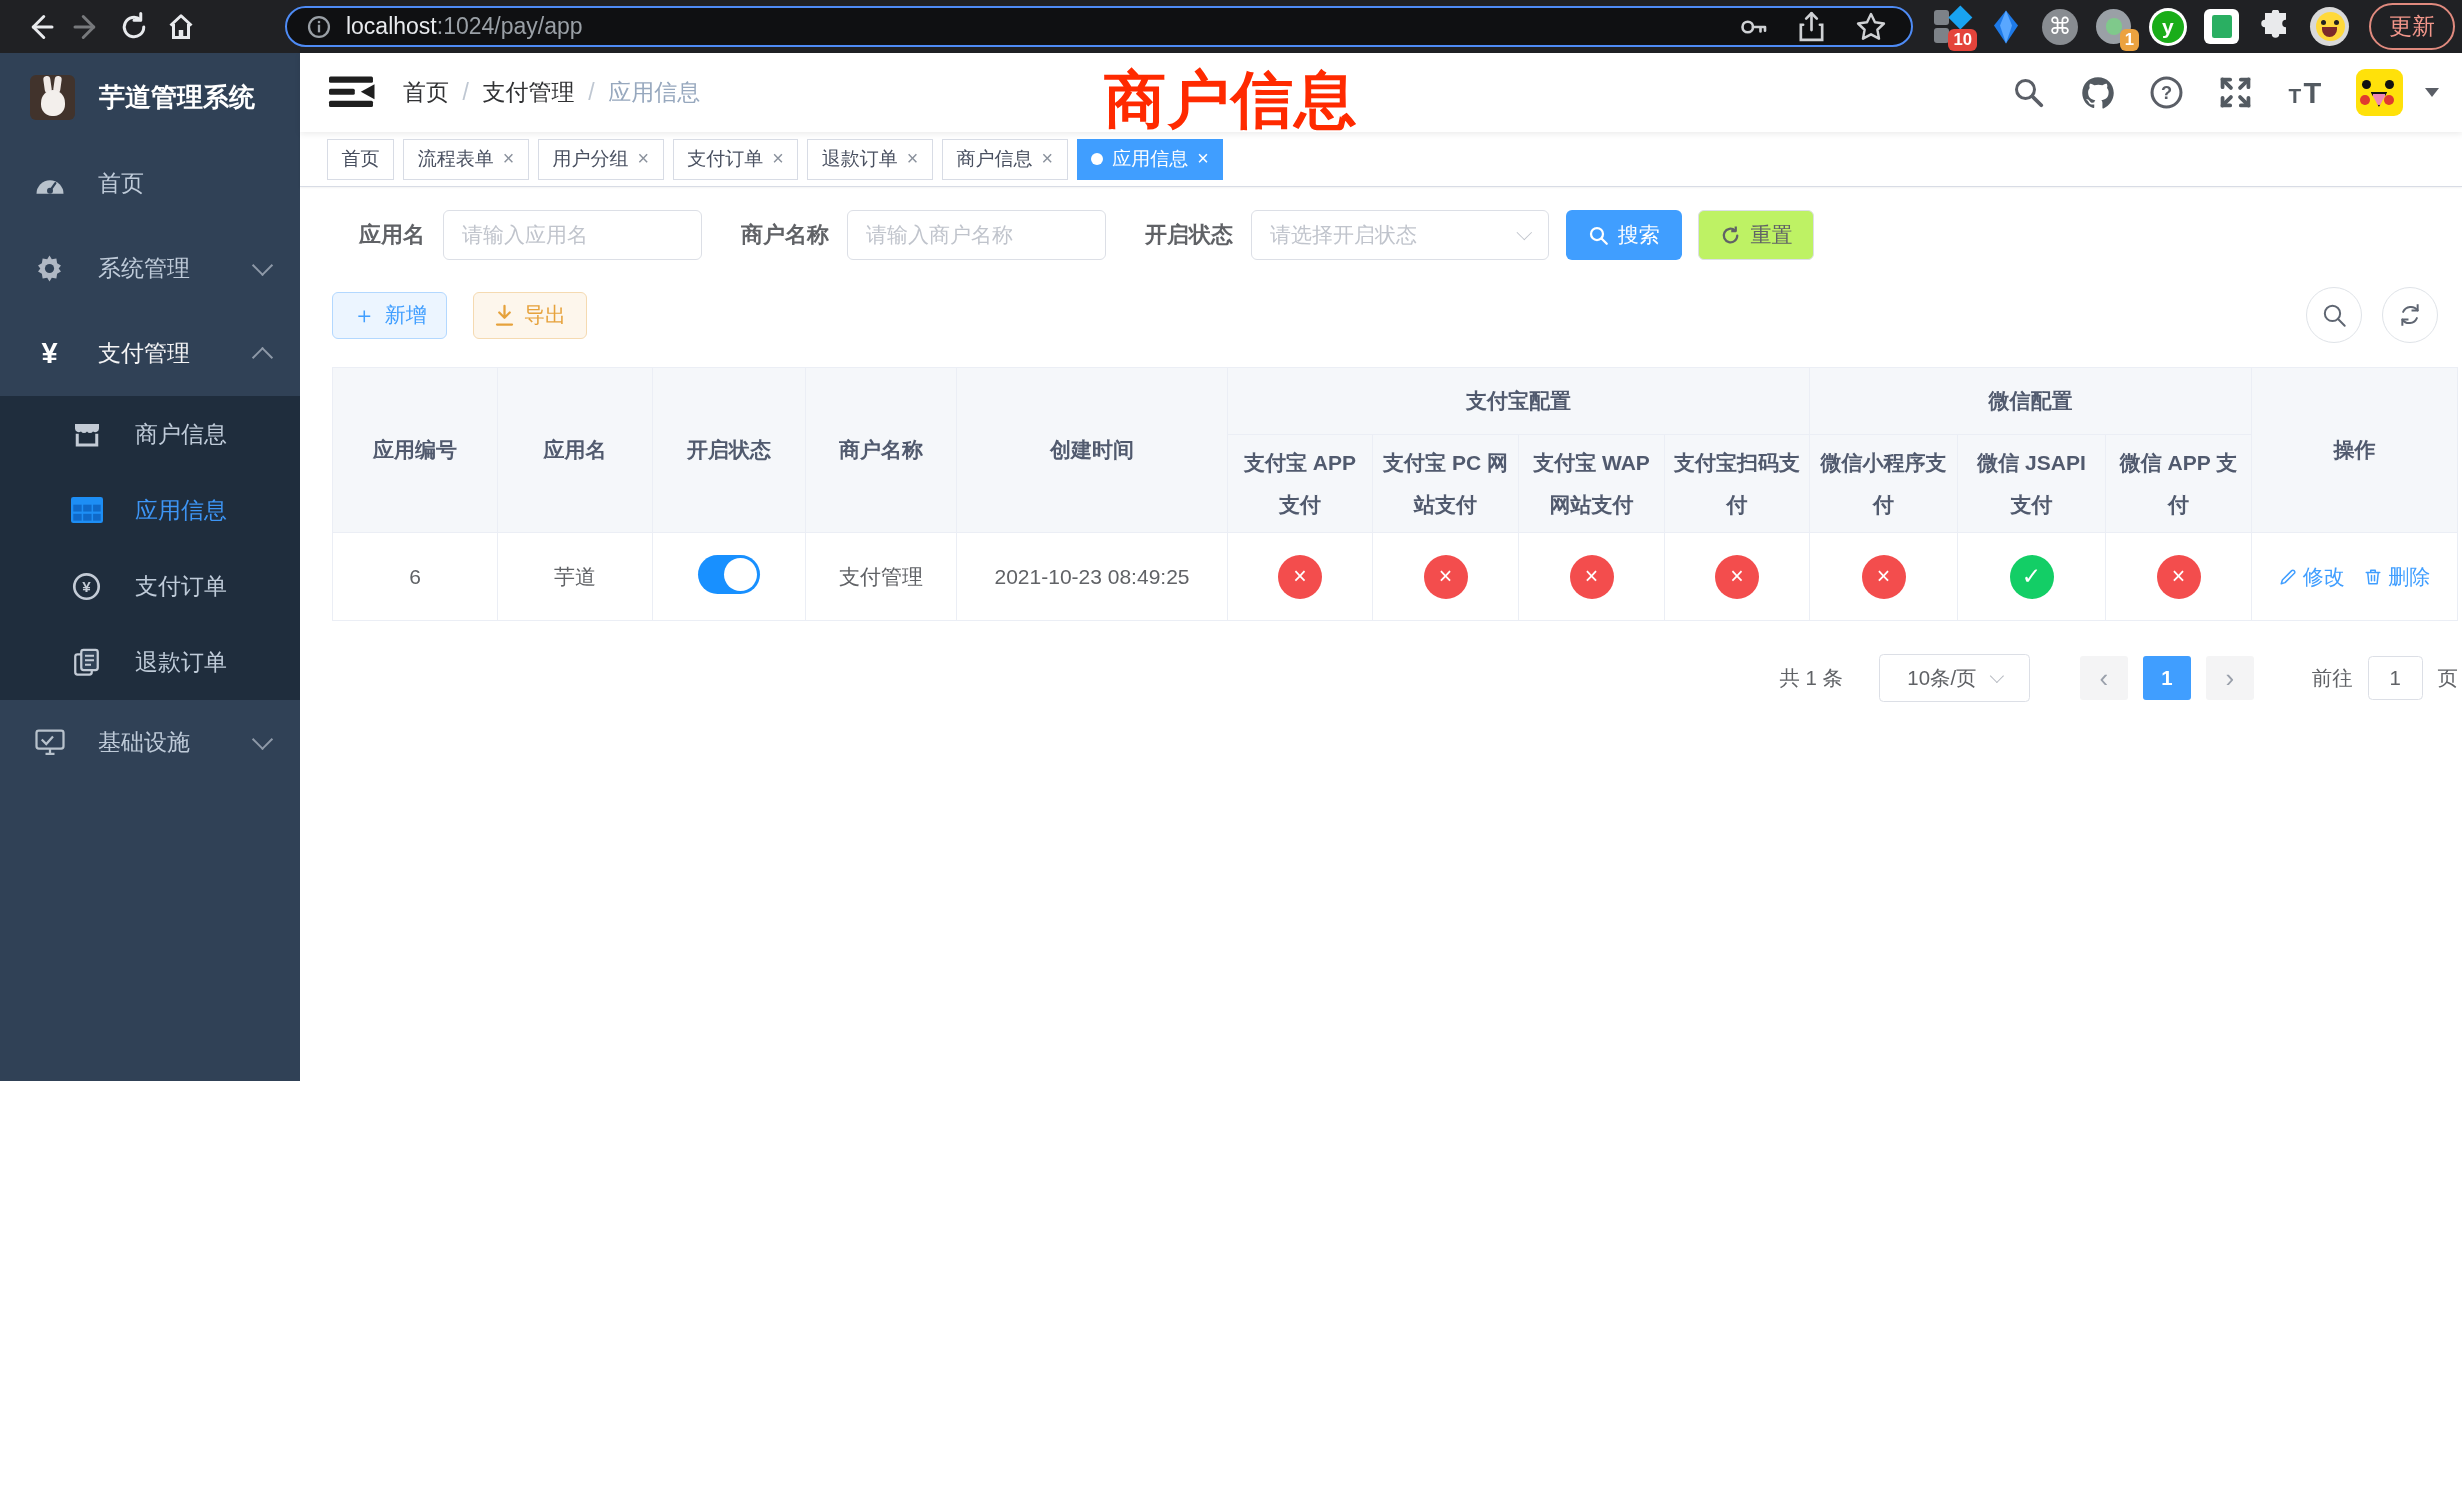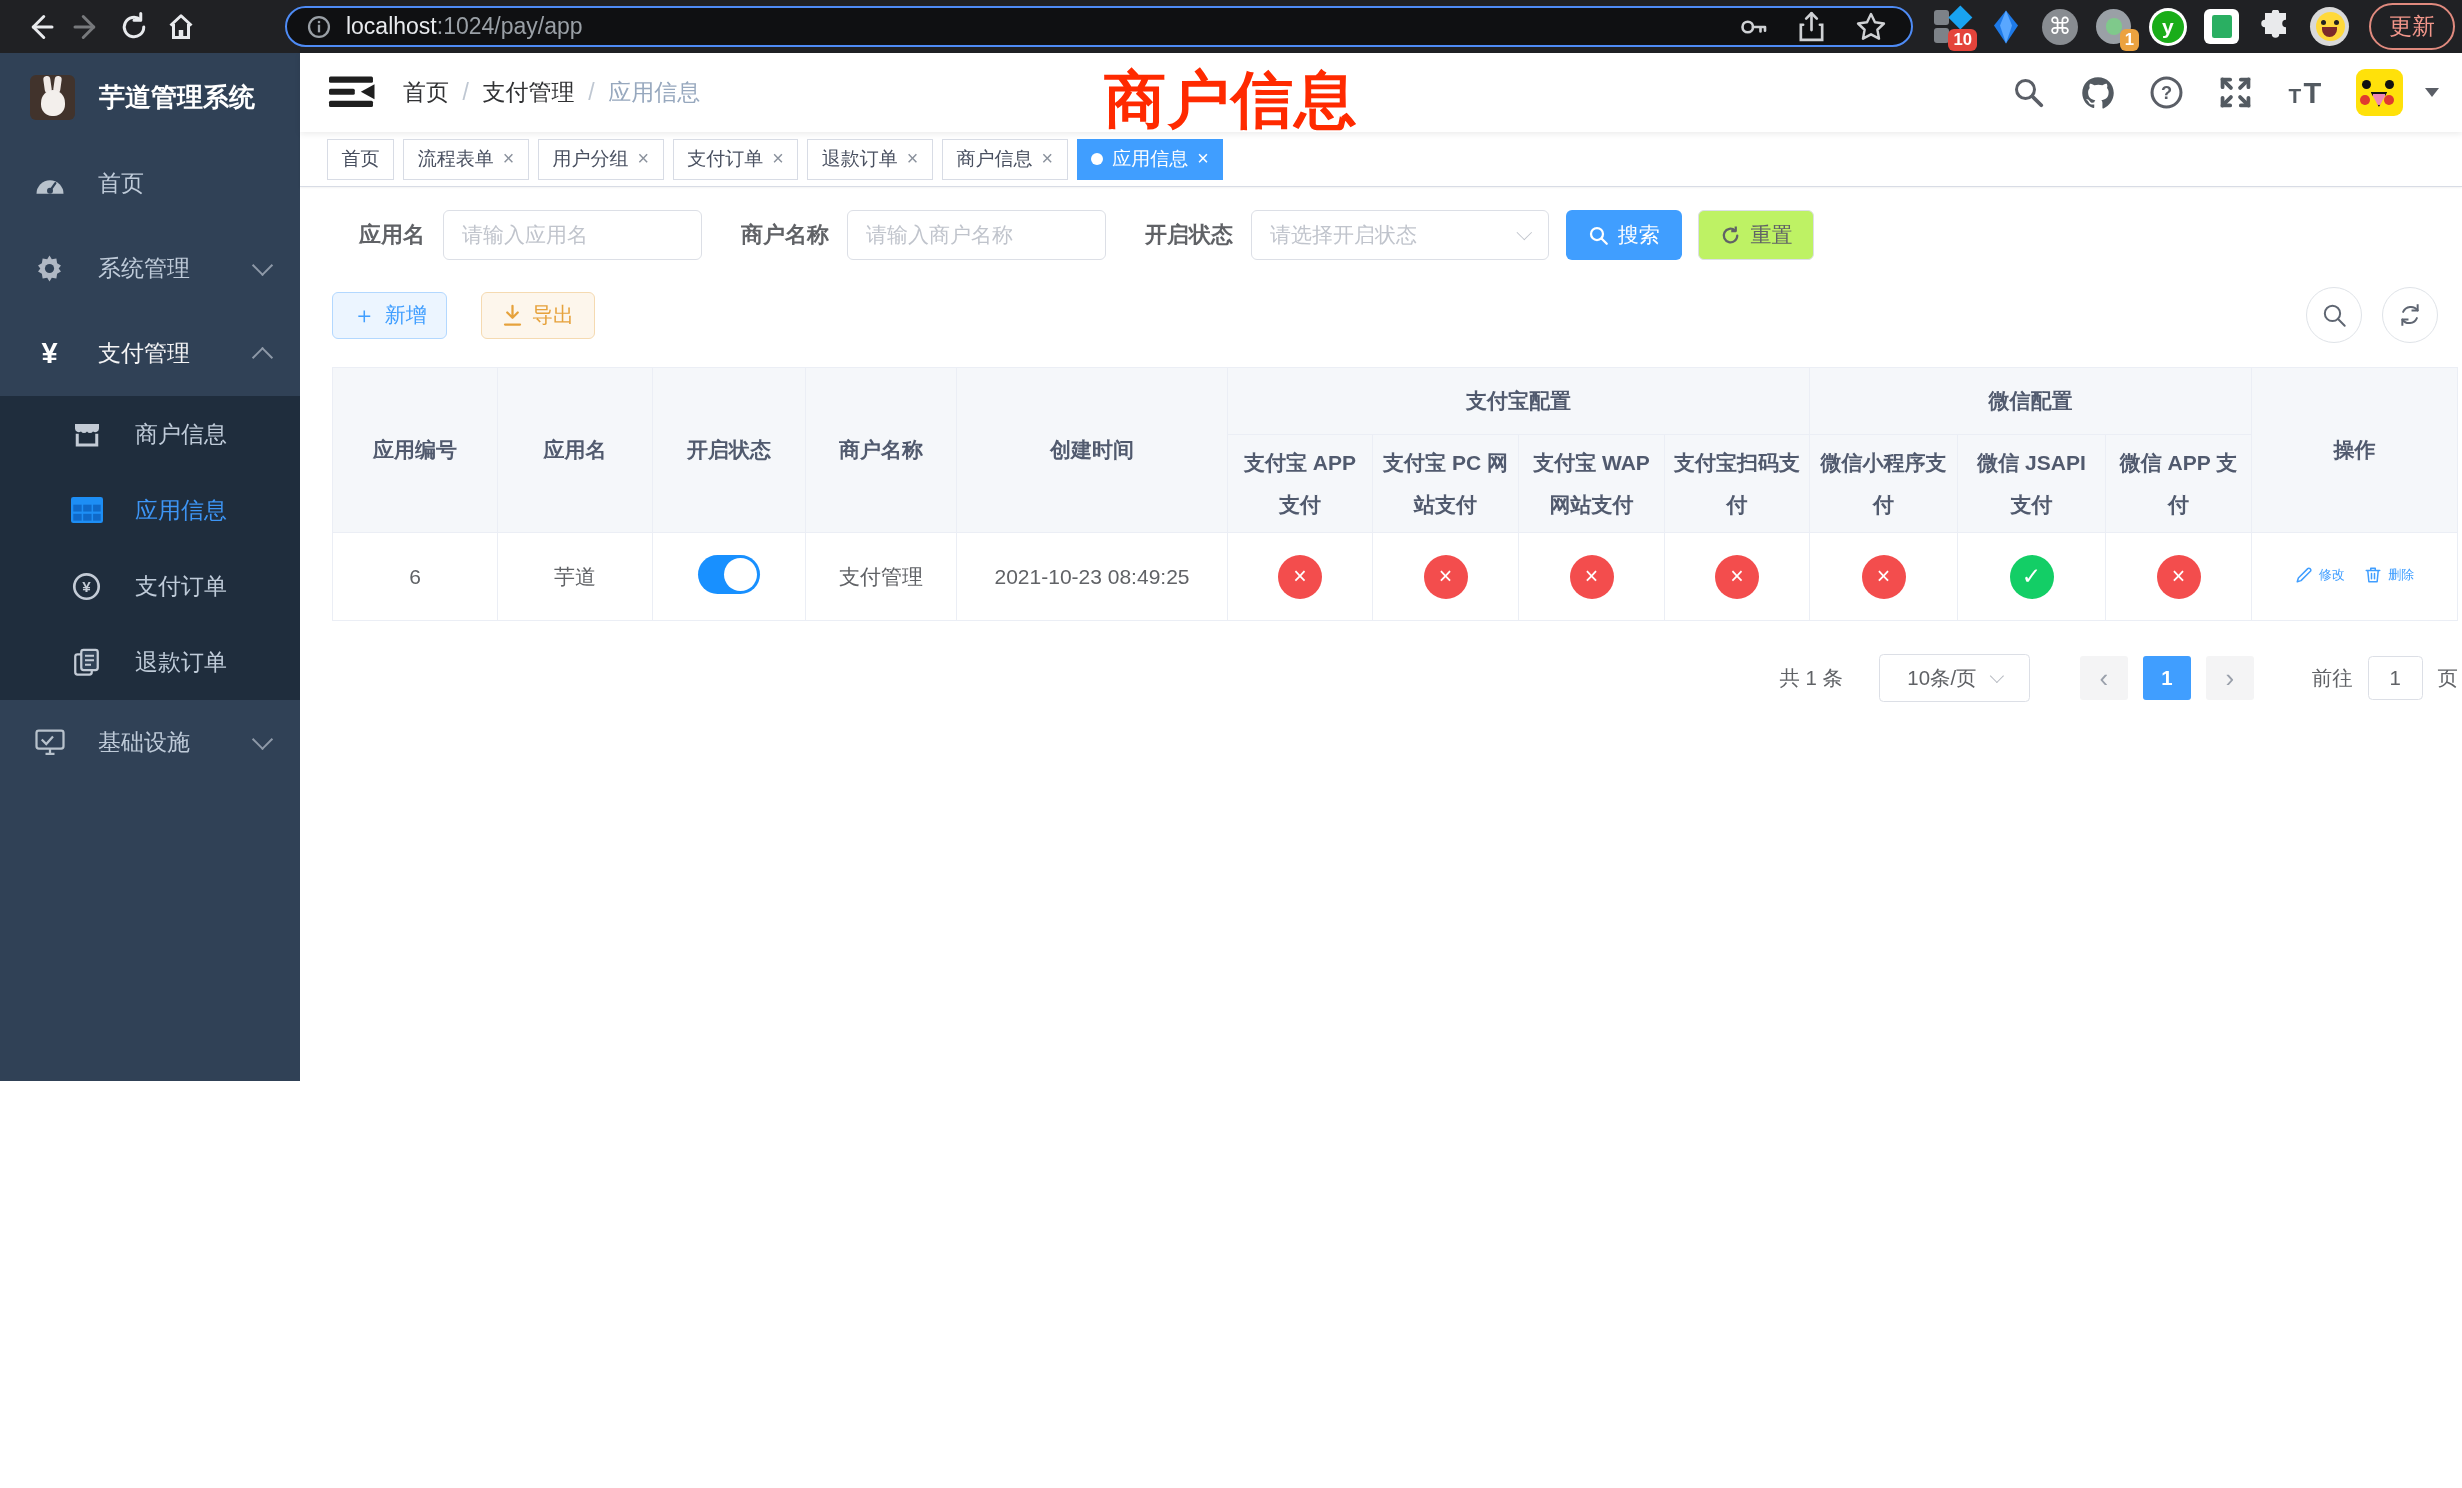--- a/index.html
+++ b/index.html
@@ -90,41 +90,41 @@
   .f-gap{width:39px}
   .f-select{width:298px;height:50px;border:0.8px solid #dcdfe6;border-radius:6px;display:flex;align-items:center;
     padding:0 18px;color:#c0c4cc;font-size:21px;cursor:pointer}
   .f-select .chev2{margin-left:auto;width:10.6px;height:10.6px;border-right:1.5px solid #c0c4cc;border-bottom:1.5px solid #c0c4cc;transform:rotate(45deg);margin-top:-4.5px}
   .btn{height:50px;border-radius:6px;font-size:21px;display:inline-flex;align-items:center;justify-content:center;
     gap:9px;cursor:pointer;border:0.8px solid transparent;padding:0 21px;font-family:inherit}
   .btn.primary{background:#409eff;color:#fff;margin-left:16.7px}
   .btn.plain{background:#bef264;border-color:#dcdfe6;color:#606266;margin-left:16.7px}
   .action-row{display:flex;align-items:center;margin-top:27px}
   .btn.add{background:#ecf5ff;border-color:#b3d8ff;color:#409eff;height:47px;padding:0 19.7px}
-  .btn.export{background:#fdf6ec;border-color:#f5dab1;color:#e6a23c;height:47px;padding:0 19.7px;margin-left:34px}
+  .btn.export{background:#fdf6ec;border-color:#f5dab1;color:#e6a23c;height:47px;padding:0 19.7px;margin-left:26px}
   .row-tools{margin-left:auto;margin-right:24px;display:flex;gap:19.7px}
   .circle-btn{width:56px;height:56px;border-radius:50%;border:0.8px solid #dfe3e8;background:#fff;display:flex;
     align-items:center;justify-content:center;cursor:pointer}
 
   
   table.grid{border-collapse:collapse;margin-top:24px;table-layout:fixed;width:2126px;font-size:21px}
   .grid th,.grid td{border:0.8px solid #ebeef5;text-align:center;vertical-align:middle}
   .grid thead th{background:#f5f7fa;color:#515a6e;font-weight:700}
   .grid .g-row1 th{height:67px}
   .grid .g-row2 th{height:98px;line-height:42px;padding:0 9px}
   .grid tbody td{height:88px;color:#606266;background:#fff}
   .status-circle{width:44px;height:44px;border-radius:50%;display:inline-flex;align-items:center;justify-content:center;
     color:#fff;font-size:23px}
   .status-circle.no{background:#f34d4d}
   .status-circle.ok{background:#13ce66}
   .toggle{width:62px;height:39px;border-radius:19.7px;background:#dcdfe6;position:relative;display:inline-block;cursor:pointer}
   .toggle.on{background:#1890ff}
   .toggle .knob{position:absolute;top:3px;left:3px;width:33px;height:33px;border-radius:50%;background:#fff;transition:left .2s}
   .toggle.on .knob{left:26px}
-  .op-link{color:#409eff;font-size:13px;display:inline-flex;align-items:center;gap:6px;cursor:pointer;text-decoration:none}
+  .op-link{color:#409eff;font-size:21px;display:inline-flex;align-items:center;gap:6px;cursor:pointer;text-decoration:none}
   .op-link+.op-link{margin-left:19.7px}
 
   
   .pager{width:2126px;display:flex;align-items:center;justify-content:flex-end;margin-top:33px;font-size:20.4px;color:#606266}
   .pg-total{margin-right:36px}
   .pg-size{width:151px;height:48px;border:0.8px solid #dcdfe6;border-radius:4.5px;display:flex;align-items:center;
     justify-content:center;gap:15px;cursor:pointer;margin-right:50px}
   .pg-size .chev2{width:9.8px;height:9.8px;border-right:1.5px solid #b6bac1;border-bottom:1.5px solid #b6bac1;transform:rotate(45deg);margin-top:-4.5px}
   .pg-arrow{width:48px;height:44px;background:#f4f4f5;border-radius:3px;display:flex;align-items:center;justify-content:center;
     color:#9aa0ab;font-size:26px;cursor:pointer}

